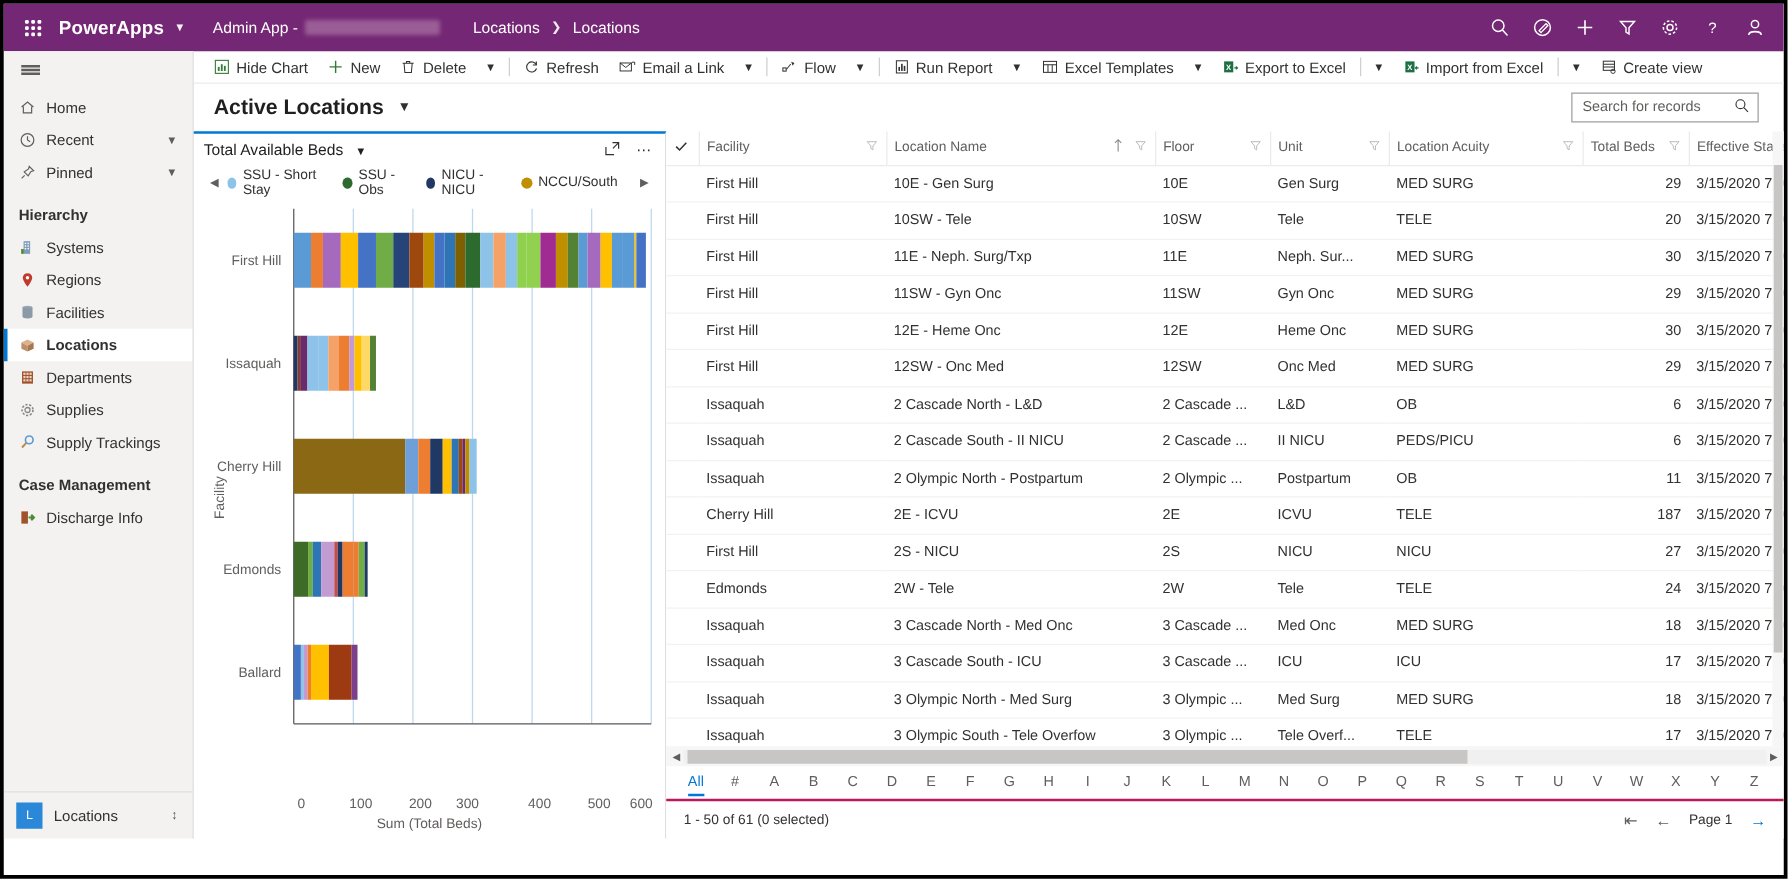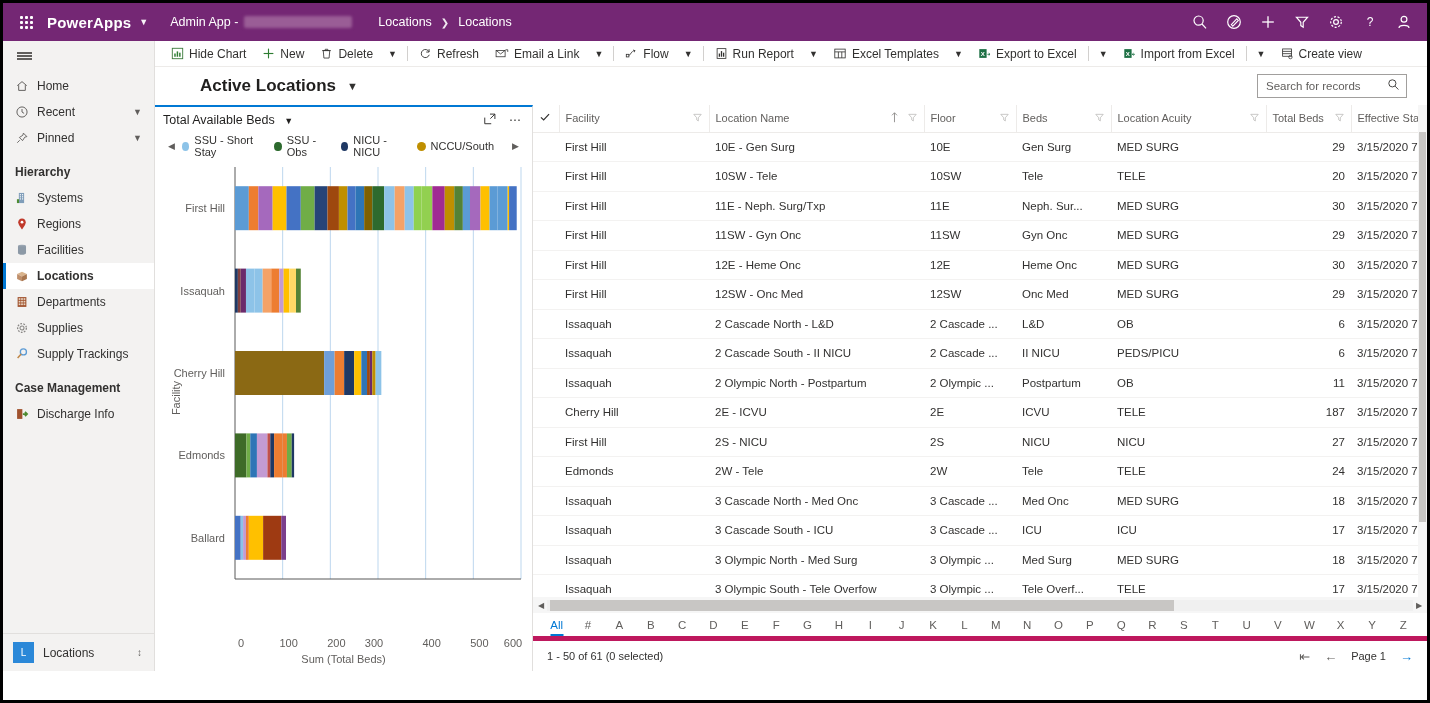--- a/index.html
+++ b/index.html
@@ -62,21 +62,21 @@
   
   .main { flex:1; display:flex; flex-direction:column; min-width:0; }
   .cmdbar { height:26px; display:flex; align-items:center; border-bottom:1px solid #edebe9;
             padding-left:8px; flex:0 0 26px; white-space:nowrap; overflow:hidden; }
   .cmd { display:flex; align-items:center; gap:5px; padding:0 8px; height:24px; cursor:pointer;
          font-size:12px; color:#323130; }
   .cmd .gl { display:flex; align-items:center; }
   .cmdcaret { padding:0 7px; cursor:pointer; color:#323130; font-size:9px; display:flex; align-items:center; height:24px; }
   .vdiv { width:1px; height:15px; background:#d2d0ce; margin:0 3px; }
 
-  .viewrow { height:38px; display:flex; align-items:center; padding-left:16px; flex:0 0 38px;margin-left:29px; }
+  .viewrow { height:38px; display:flex; align-items:center; padding-left:16px; flex:0 0 38px; }
   .viewtitle { font-size:17px; font-weight:600; color:#201f1e; }
   .viewcaret { font-size:11px; color:#323130; margin-left:11px; cursor:pointer; }
   .searchbox { margin-left:auto; margin-right:20px; width:150px; height:24px;
                border:1px solid #a19f9d; display:flex; align-items:center; padding:0 6px;
                background:#fff; }
   .searchbox input { border:0; outline:0; flex:1; font-size:11.5px; font-family:inherit;
                      color:#323130; background:transparent; min-width:0; }
   .searchbox input::placeholder { color:#605e5c; }
 
   .content { flex:1; display:flex; min-height:0; }
@@ -121,21 +121,21 @@
   .vscroll { position:absolute; right:0; top:0; bottom:0; width:9px; background:#f6f6f6; }
   .vthumb { position:absolute; top:27px; left:1px; width:7px; height:390px; background:#c8c6c4; }
 
   .hscrollrow { height:16px; flex:0 0 16px; display:flex; align-items:center; background:#f6f6f6;
                 padding:0 2px; }
   .harrow { font-size:8px; color:#605e5c; width:12px; text-align:center; }
   .htrack { flex:1; height:11px; background:#f0f0f0; position:relative; }
   .hthumb { position:absolute; left:3px; top:0; width:72%; height:11px; background:#c8c6c4; }
 
   .alpha { height:28px; flex:0 0 28px; display:flex; align-items:center;
-           padding:0 8px; border-bottom:5px solid #be185d; }
+           padding:0 8px; border-bottom:2px solid #be185d; }
   .alpha .a { flex:1; text-align:center; font-size:11.5px; color:#605e5c; cursor:pointer;
               position:relative; height:22px; line-height:22px; }
   .alpha .a.sel { color:#0078d4; }
   .alpha .a.sel:after { content:""; position:absolute; left:50%; transform:translateX(-50%);
                         bottom:0; width:13px; height:2px; background:#0078d4; }
   .statusbar { height:30px; flex:0 0 30px; display:flex; align-items:center; padding:0 14px;
                font-size:11px; color:#323130; }
   .pager { margin-left:auto; display:flex; align-items:center; gap:14px; }
   .pager .pg { color:#605e5c; cursor:pointer; font-size:13px; }
   .pager .pgtxt { font-size:11px; }
@@ -688,21 +688,21 @@
                     <th>
                       <span class="thin">
                         <span>Floor</span>
                         <span class="fi"><svg width="11" height="11" viewBox="0 0 16 16">
                             <path d="M2.6 3.4 H13.4 L9.2 8.4 V13 L6.8 11.4 V8.4 Z" fill="none" stroke="#a19f9d" stroke-width="1.1"></path>
                           </svg></span>
                       </span>
                     </th>
                     <th>
                       <span class="thin">
-                        <span>Beds</span>
+                        <span>Unit</span>
                         <span class="fi"><svg width="11" height="11" viewBox="0 0 16 16">
                             <path d="M2.6 3.4 H13.4 L9.2 8.4 V13 L6.8 11.4 V8.4 Z" fill="none" stroke="#a19f9d" stroke-width="1.1"></path>
                           </svg></span>
                       </span>
                     </th>
                     <th>
                       <span class="thin">
                         <span>Location Acuity</span>
                         <span class="fi"><svg width="11" height="11" viewBox="0 0 16 16">
                             <path d="M2.6 3.4 H13.4 L9.2 8.4 V13 L6.8 11.4 V8.4 Z" fill="none" stroke="#a19f9d" stroke-width="1.1"></path>

